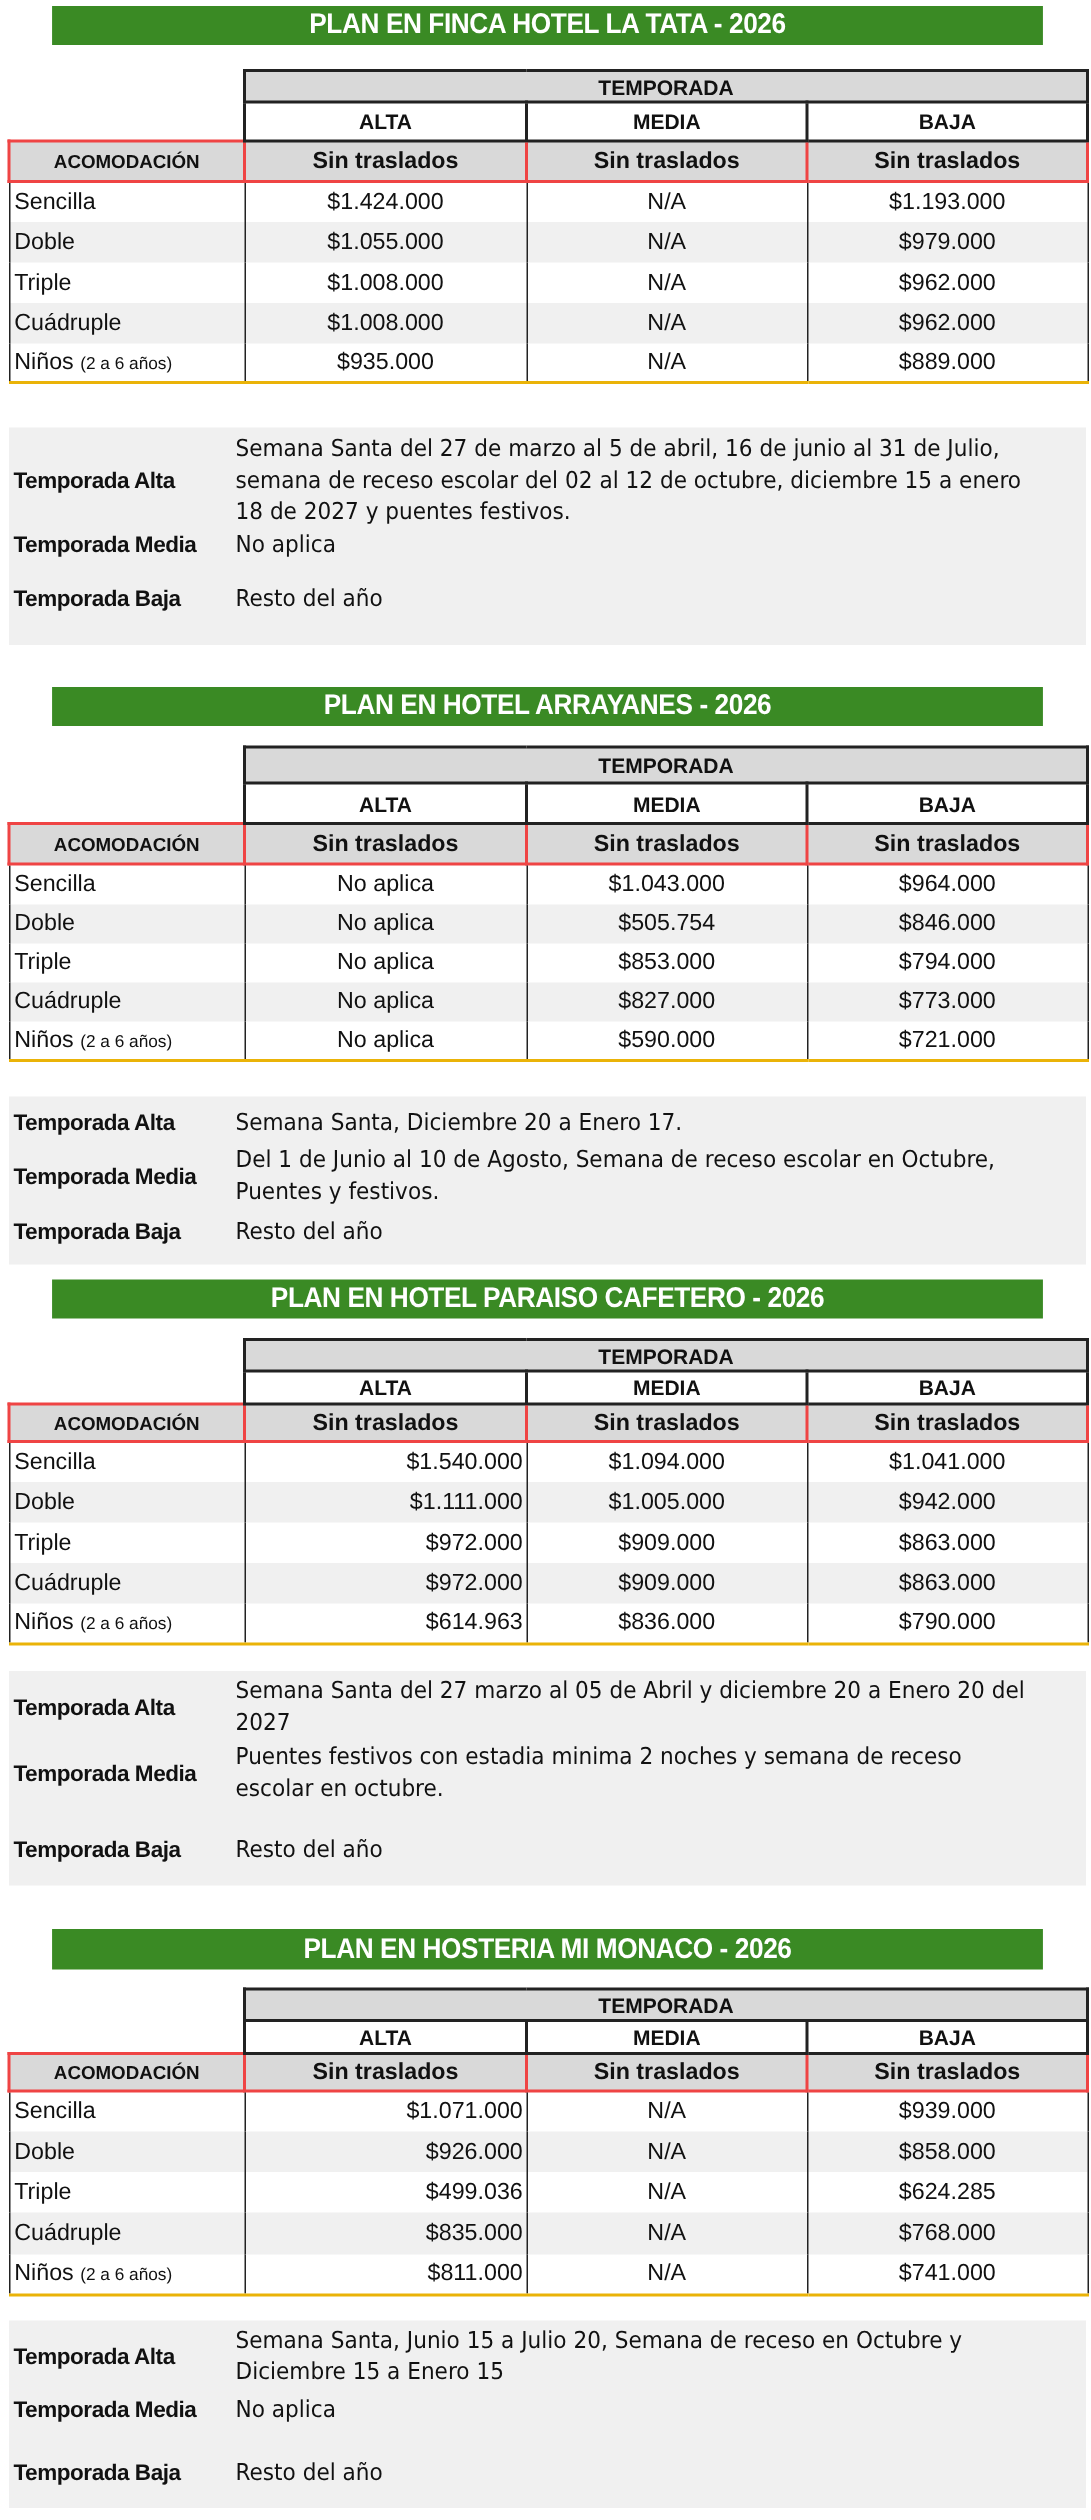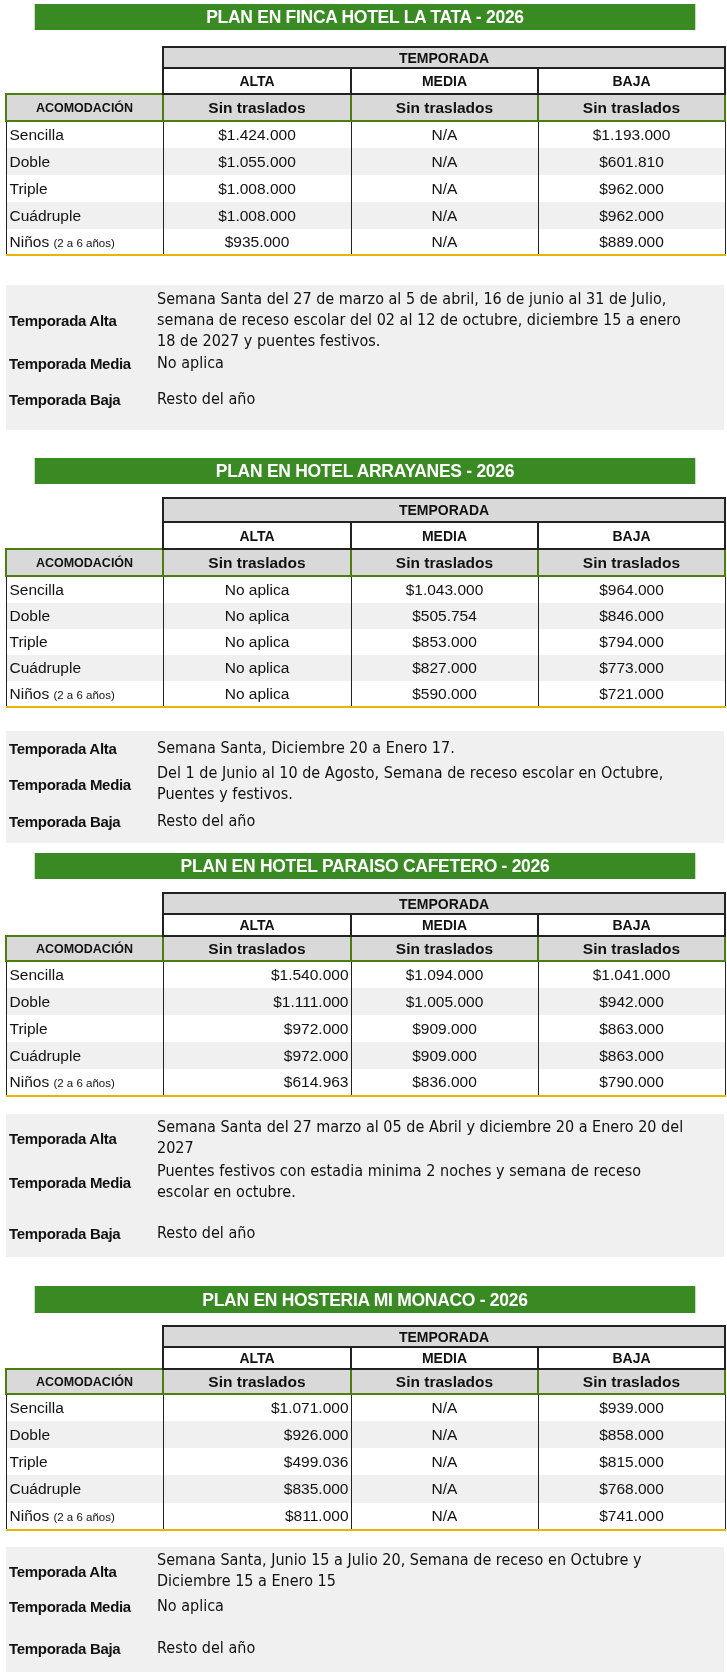--- a/index.html
+++ b/index.html
@@ -4,21 +4,21 @@
 <style>
   html, body { margin: 0; padding: 0; background: #ffffff; }
   body { width: 727px; height: 1680px; position: relative; overflow: hidden; font-family: "Liberation Sans", sans-serif; color: #111; }
   .section { position: absolute; left: 0; width: 727px; }
   .title-bar { position: absolute; left: 6px; width: 718px; background: #3a8a24; color: #fff; font-weight: bold; font-size: 19px; text-align: center; letter-spacing: -0.3px; display: flex; align-items: center; justify-content: center; transform: scaleX(0.92); transform-origin: center; }
   .title-bar span { display: inline-block; }
   table.rates { position: absolute; left: 5px; width: 719px; border-collapse: collapse; table-layout: fixed; }
   table.rates td { padding: 0; font-size: 15.5px; }
   .hdr-temp td.temp { background: #d9d9d9; border: 2px solid #222; font-weight: bold; font-size: 14px; text-align: center; }
   .hdr-season td.season { background: #fff; border: 2px solid #222; border-top: 1px solid #222; font-weight: bold; font-size: 14px; text-align: center; }
-  .hdr-sub td { background: #d9d9d9; border: 2px solid #4d7c0f; font-weight: bold; font-size: 14px; text-align: center; }
+  .hdr-sub td { background: #d9d9d9; border: 2px solid #ef4444; font-weight: bold; font-size: 14px; text-align: center; }
   td.empty { border: none; background: transparent; }
   .data-row td { border-left: 1.5px solid #222; border-right: 1.5px solid #222; text-align: center; }
   .data-row.alt td { background: #f0f0f0; }
   .data-row td.acc { text-align: left; padding-left: 3px; }
   .data-row td.right { text-align: right; padding-right: 2px; }
   .data-row.last td { border-bottom: 2px solid #eab308; }
   .small { font-size: 11.5px; }
   .notes { position: absolute; left: 6px; width: 718px; background: #f0f0f0; }
   .note-row { position: absolute; left: 0; width: 718px; display: flex; align-items: center; }
   .note-label { width: 148px; padding-left: 3px; font-weight: bold; font-size: 15px; letter-spacing: -0.3px; }
@@ -58,21 +58,21 @@
     <tr class="data-row" style="height:27px;">
       <td class="acc">Sencilla</td>
       <td>$1.424.000</td>
       <td>N/A</td>
       <td>$1.193.000</td>
     </tr>
     <tr class="data-row alt" style="height:27px;">
       <td class="acc">Doble</td>
       <td>$1.055.000</td>
       <td>N/A</td>
-      <td>$601.810</td>
+      <td>$979.000</td>
     </tr>
     <tr class="data-row" style="height:27px;">
       <td class="acc">Triple</td>
       <td>$1.008.000</td>
       <td>N/A</td>
       <td>$962.000</td>
     </tr>
     <tr class="data-row alt" style="height:27px;">
       <td class="acc">Cuádruple</td>
       <td>$1.008.000</td>
@@ -292,21 +292,21 @@
     <tr class="data-row alt" style="height:27px;">
       <td class="acc">Doble</td>
       <td class="right">$926.000</td>
       <td>N/A</td>
       <td>$858.000</td>
     </tr>
     <tr class="data-row" style="height:27px;">
       <td class="acc">Triple</td>
       <td class="right">$499.036</td>
       <td>N/A</td>
-      <td>$815.000</td>
+      <td>$624.285</td>
     </tr>
     <tr class="data-row alt" style="height:28px;">
       <td class="acc">Cuádruple</td>
       <td class="right">$835.000</td>
       <td>N/A</td>
       <td>$768.000</td>
     </tr>
     <tr class="data-row last" style="height:27px;">
       <td class="acc"><span>Niños</span> <span class="small">(2 a 6 años)</span></td>
       <td class="right">$811.000</td>

